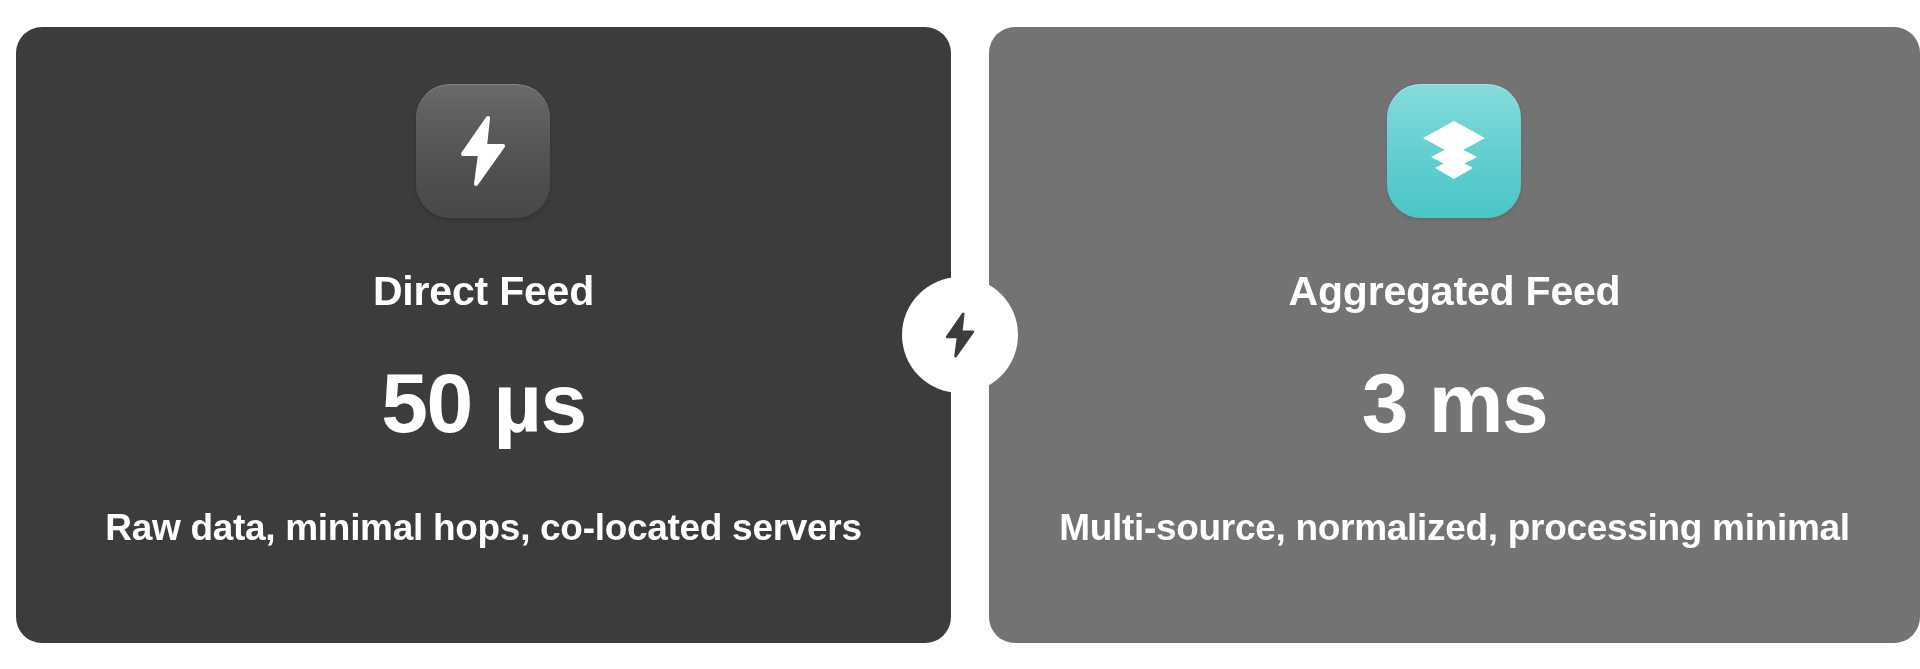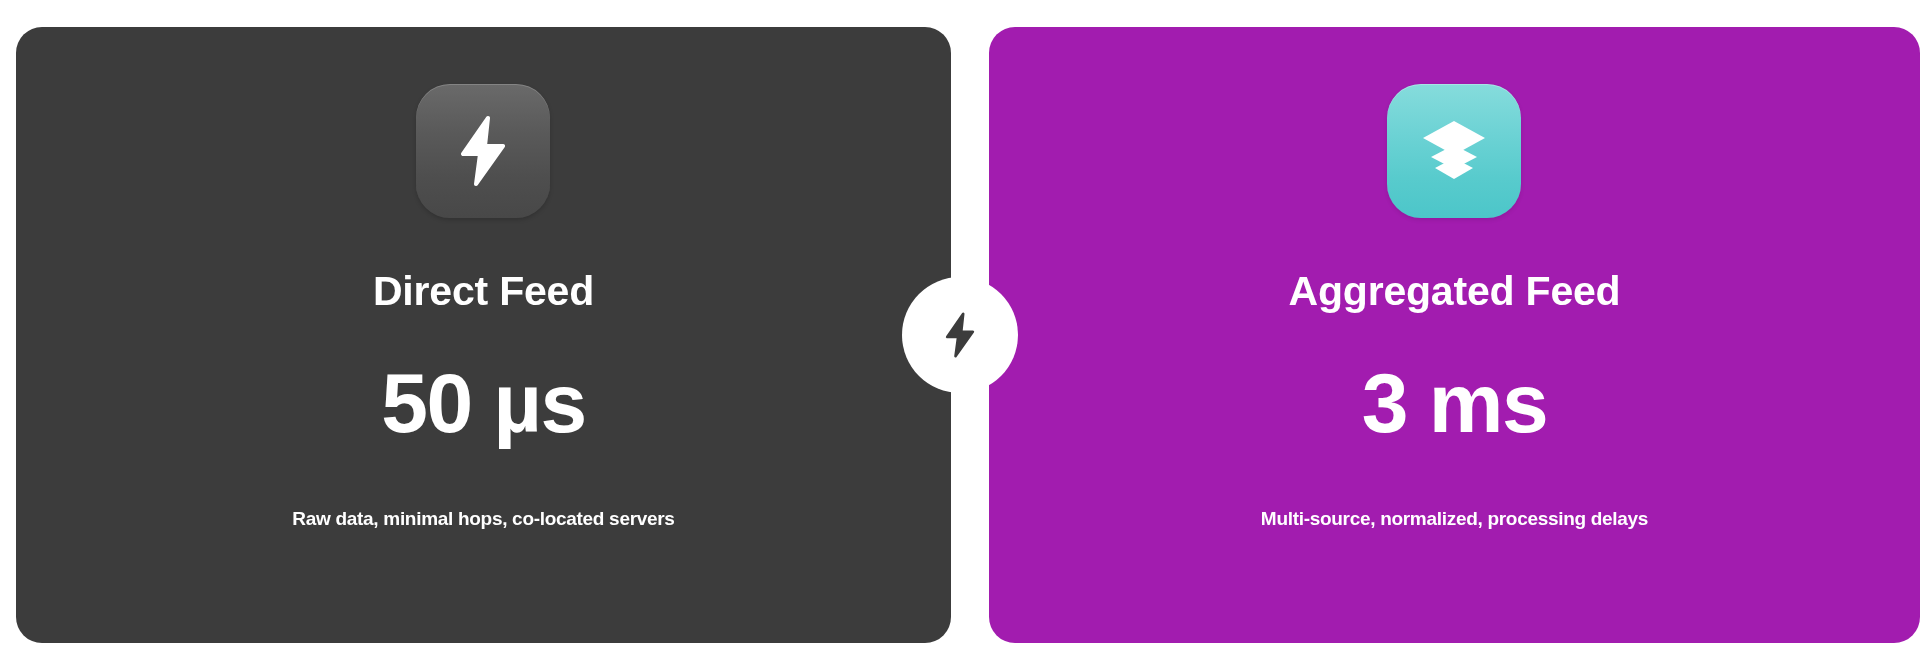--- a/index.html
+++ b/index.html
@@ -45,21 +45,21 @@
 
   .card-left {
     width: 942px;
     margin-left: 16px;
     background: #3c3c3c;
   }
 
   .card-right {
     width: 938px;
     margin-left: 38px;
-    background: #a21caf;
+    background: #737373;
   }
 
   
   .icon-tile {
     width: 134px;
     height: 134px;
     border-radius: 34px;
     display: flex;
     align-items: center;
     justify-content: center;
@@ -89,21 +89,21 @@
     color: #ffffff;
     font-size: 84px;
     font-weight: bold;
     letter-spacing: -1.5px;
     line-height: 1;
     margin-top: 49px;
     text-align: left;
   }
   .card-desc {
     color: #ffffff;
-    font-size: 19px;
+    font-size: 37px;
     font-weight: bold;
     letter-spacing: -0.3px;
     line-height: 1;
     margin-top: 64px;
     text-align: right;
   }
 
   
   .connector-badge {
     position: absolute;
@@ -153,21 +153,21 @@
             <path d="M33 26 L56 38 L33 50 L10 38 Z" fill="#ffffff"></path>
             <path d="M33 39 L52 49 L33 60 L14 49 Z" fill="#ffffff"></path>
           </svg>
         </span>
       </div>
 
       <div class="card-title">Aggregated Feed</div>
 
       <div class="card-value">3 ms</div>
 
-      <div class="card-desc">Multi-source, normalized, processing delays</div>
+      <div class="card-desc">Multi-source, normalized, processing minimal</div>
     </div>
 
   </div>
 
   <div class="connector-badge">
     <span>
       <svg width="36" height="46" viewBox="0 0 56 70" aria-hidden="true">
         <path d="M33 2 L8 38 L25 38 L21 68 L48 30 L30 30 Z" fill="#3c3c3c" stroke="#3c3c3c" stroke-width="4" stroke-linejoin="round"></path>
       </svg>
     </span>

